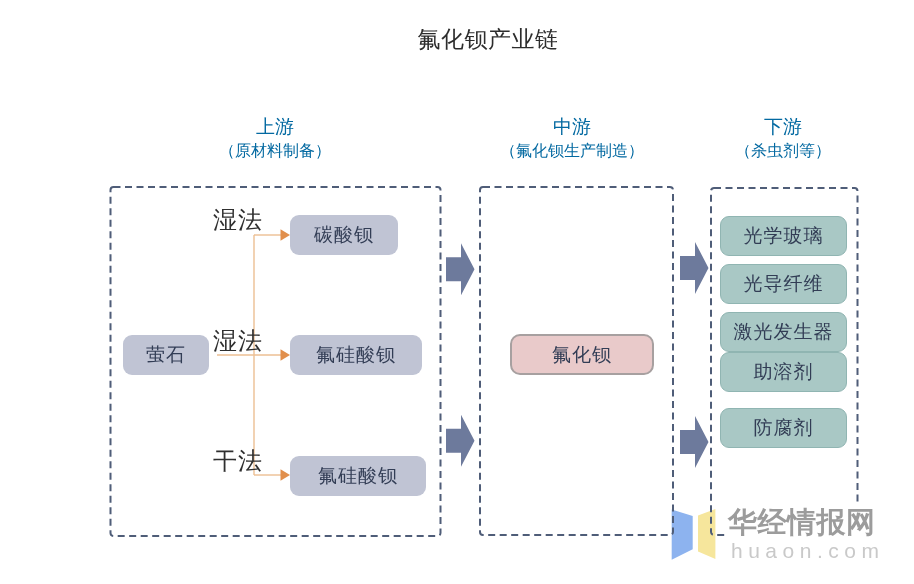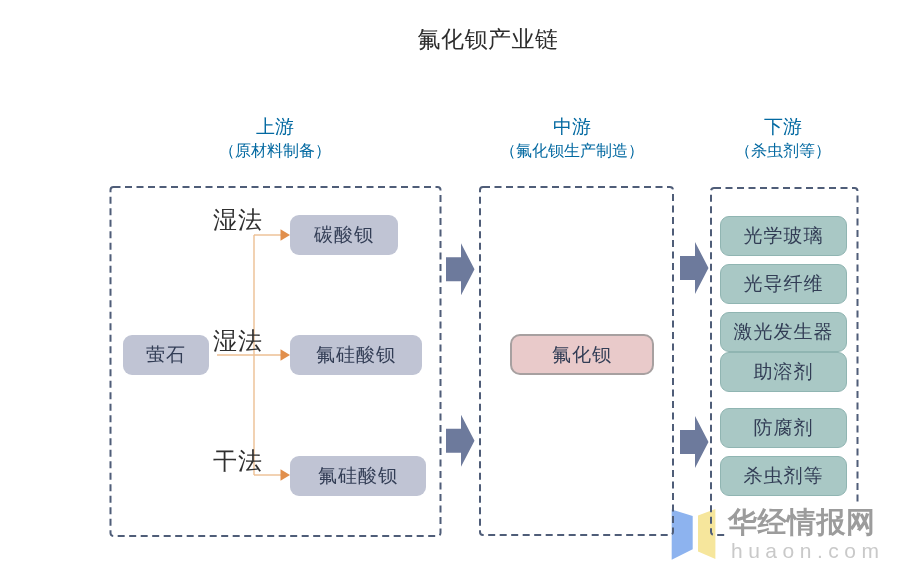--- a/index.html
+++ b/index.html
@@ -109,15 +109,14 @@
   <div class="proc-label" style="top:325px;">湿法</div>
   <div class="proc-label" style="top:445px;">干法</div>
 
   <div class="node pink" style="left:510px;top:334px;width:144px;height:41px;">氟化钡</div>
 
   <div class="node teal" style="top:216px;">光学玻璃</div>
   <div class="node teal" style="top:264px;">光导纤维</div>
   <div class="node teal" style="top:312px;">激光发生器</div>
   <div class="node teal" style="top:352px;">助溶剂</div>
   <div class="node teal" style="top:408px;text-align:center;">防腐剂</div>
-  <div class="node teal" style="top:456px;">杀虫剂等</div>
 
 </div>
 
 </body></html>

